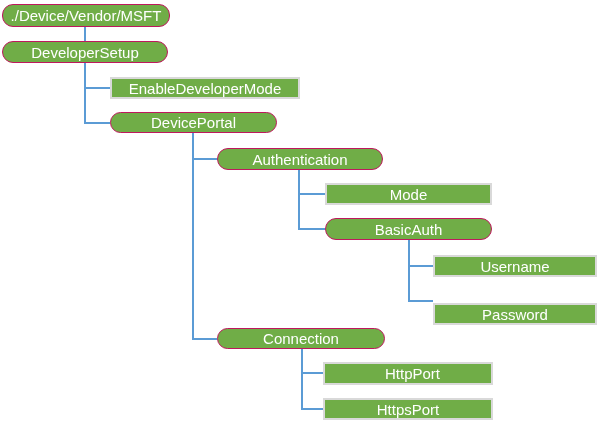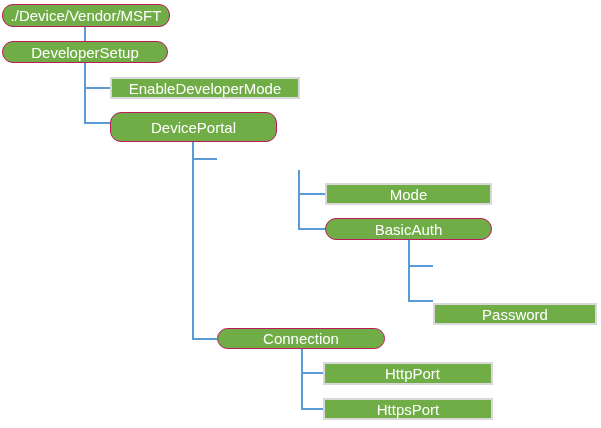--- a/index.html
+++ b/index.html
@@ -63,21 +63,23 @@
   <div class="hline" style="left:410px; top:265px; width:23px;"></div>
   <div class="hline" style="left:410px; top:300px; width:23px;"></div>
 
   <div class="vline" style="left:301px; top:349px; height:61px;"></div>
   <div class="hline" style="left:303px; top:372px; width:20px;"></div>
   <div class="hline" style="left:303px; top:408px; width:20px;"></div>
 
   <div class="node rounded" style="left:2px;   top:4px;   width:168px; height:23px;">./Device/Vendor/MSFT</div>
   <div class="node rounded" style="left:2px;   top:41px;  width:166px; height:22px;">DeveloperSetup</div>
   <div class="node rect" style="left:110px; top:77px;  width:190px; height:22px;">EnableDeveloperMode</div>
-  <div class="node rounded" style="left:110px; top:112px; width:167px; height:30px;">DevicePortal</div>
+  <div class="node rounded" style="left:110px; top:112px; width:167px; height:21px;">DevicePortal</div>
+  <div class="node rounded" style="left:217px; top:148px; width:166px; height:22px;">Authentication</div>
   <div class="node rect" style="left:325px; top:183px; width:167px; height:22px;">Mode</div>
   <div class="node rounded" style="left:325px; top:218px; width:167px; height:22px;">BasicAuth</div>
+  <div class="node rect" style="left:433px; top:255px; width:164px; height:22px;">Username</div>
   <div class="node rect" style="left:433px; top:291px; width:164px; height:22px;margin-top:12px;">Password</div>
   <div class="node rounded" style="left:217px; top:328px; width:168px; height:21px;">Connection</div>
   <div class="node rect" style="left:323px; top:362px; width:170px; height:23px;padding-left:9px;">HttpPort</div>
   <div class="node rect" style="left:323px; top:398px; width:170px; height:22px;">HttpsPort</div>
 
 </div>
 
 </body></html>

